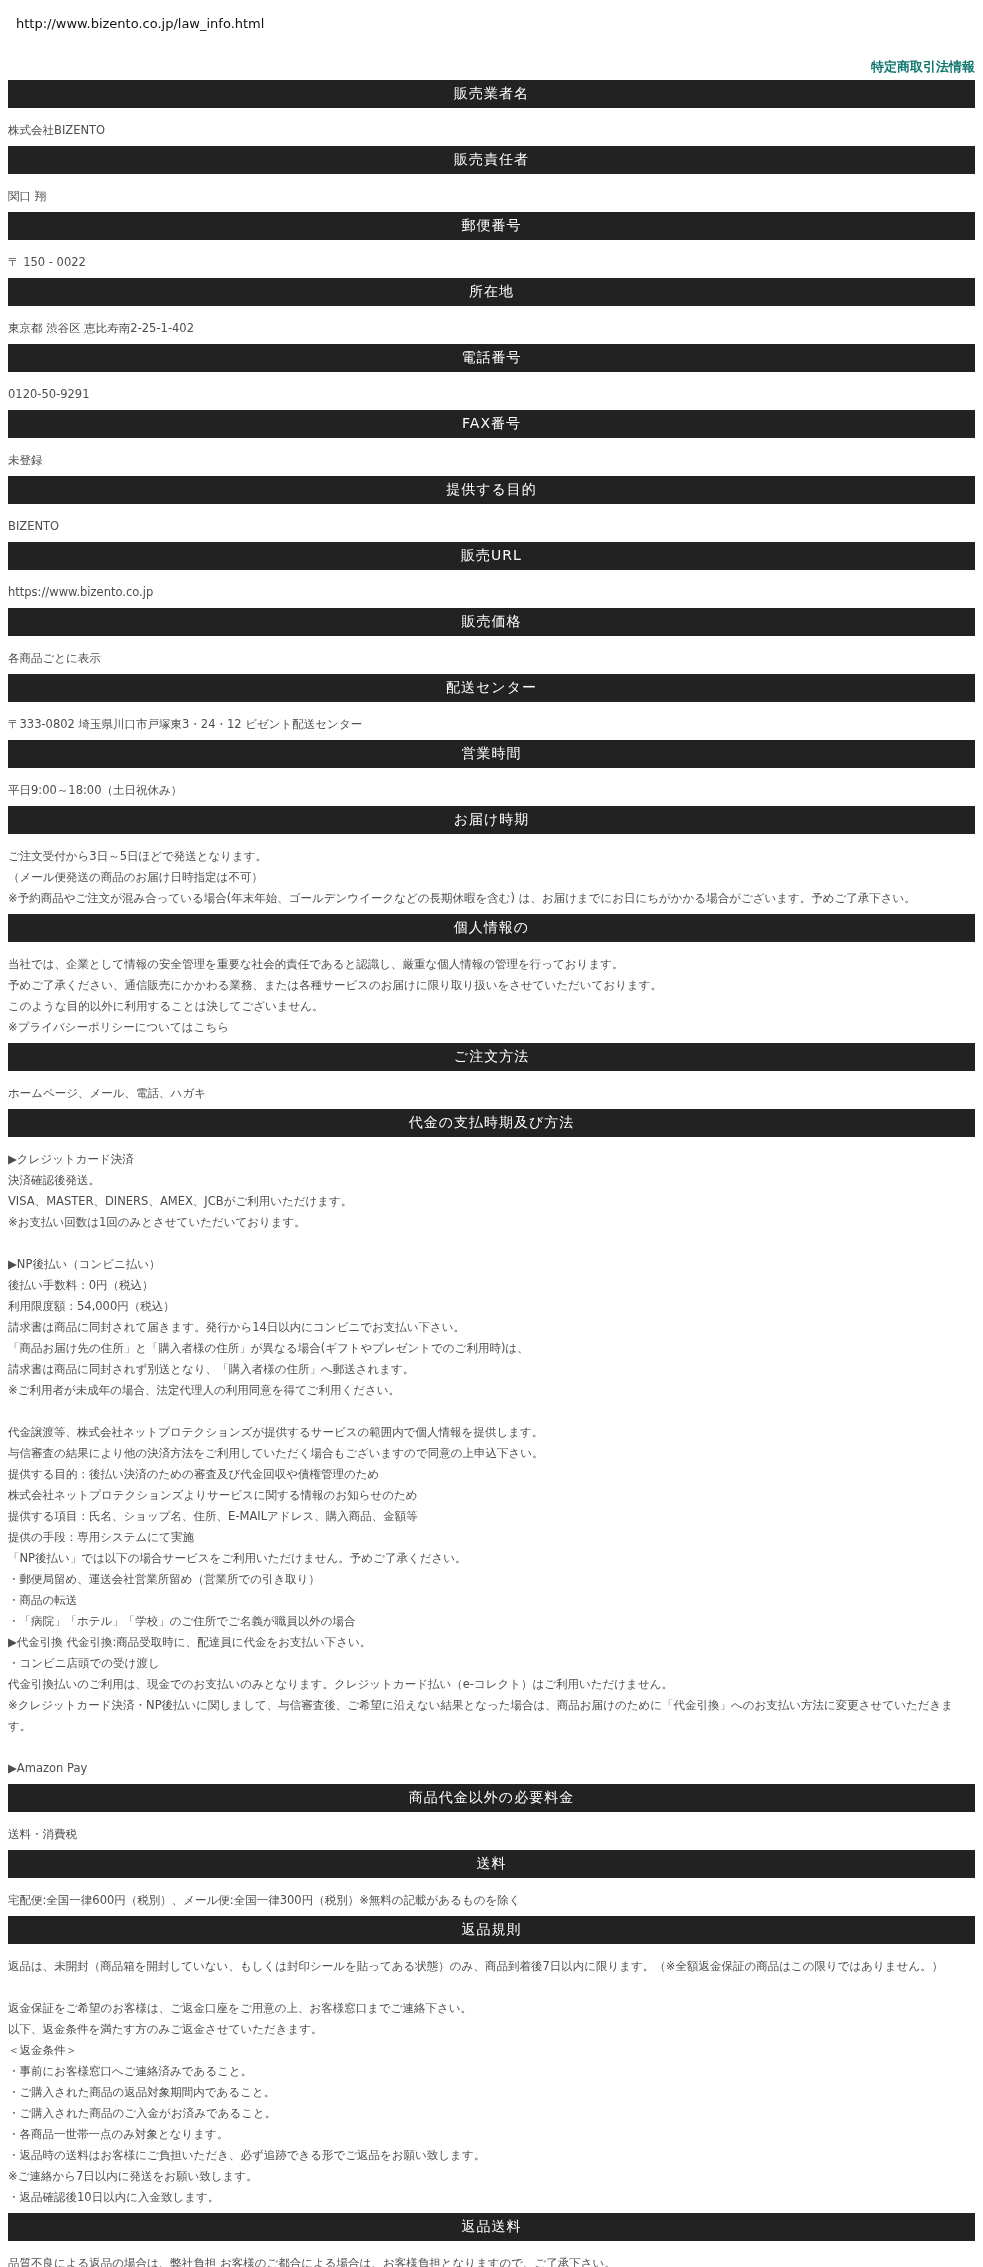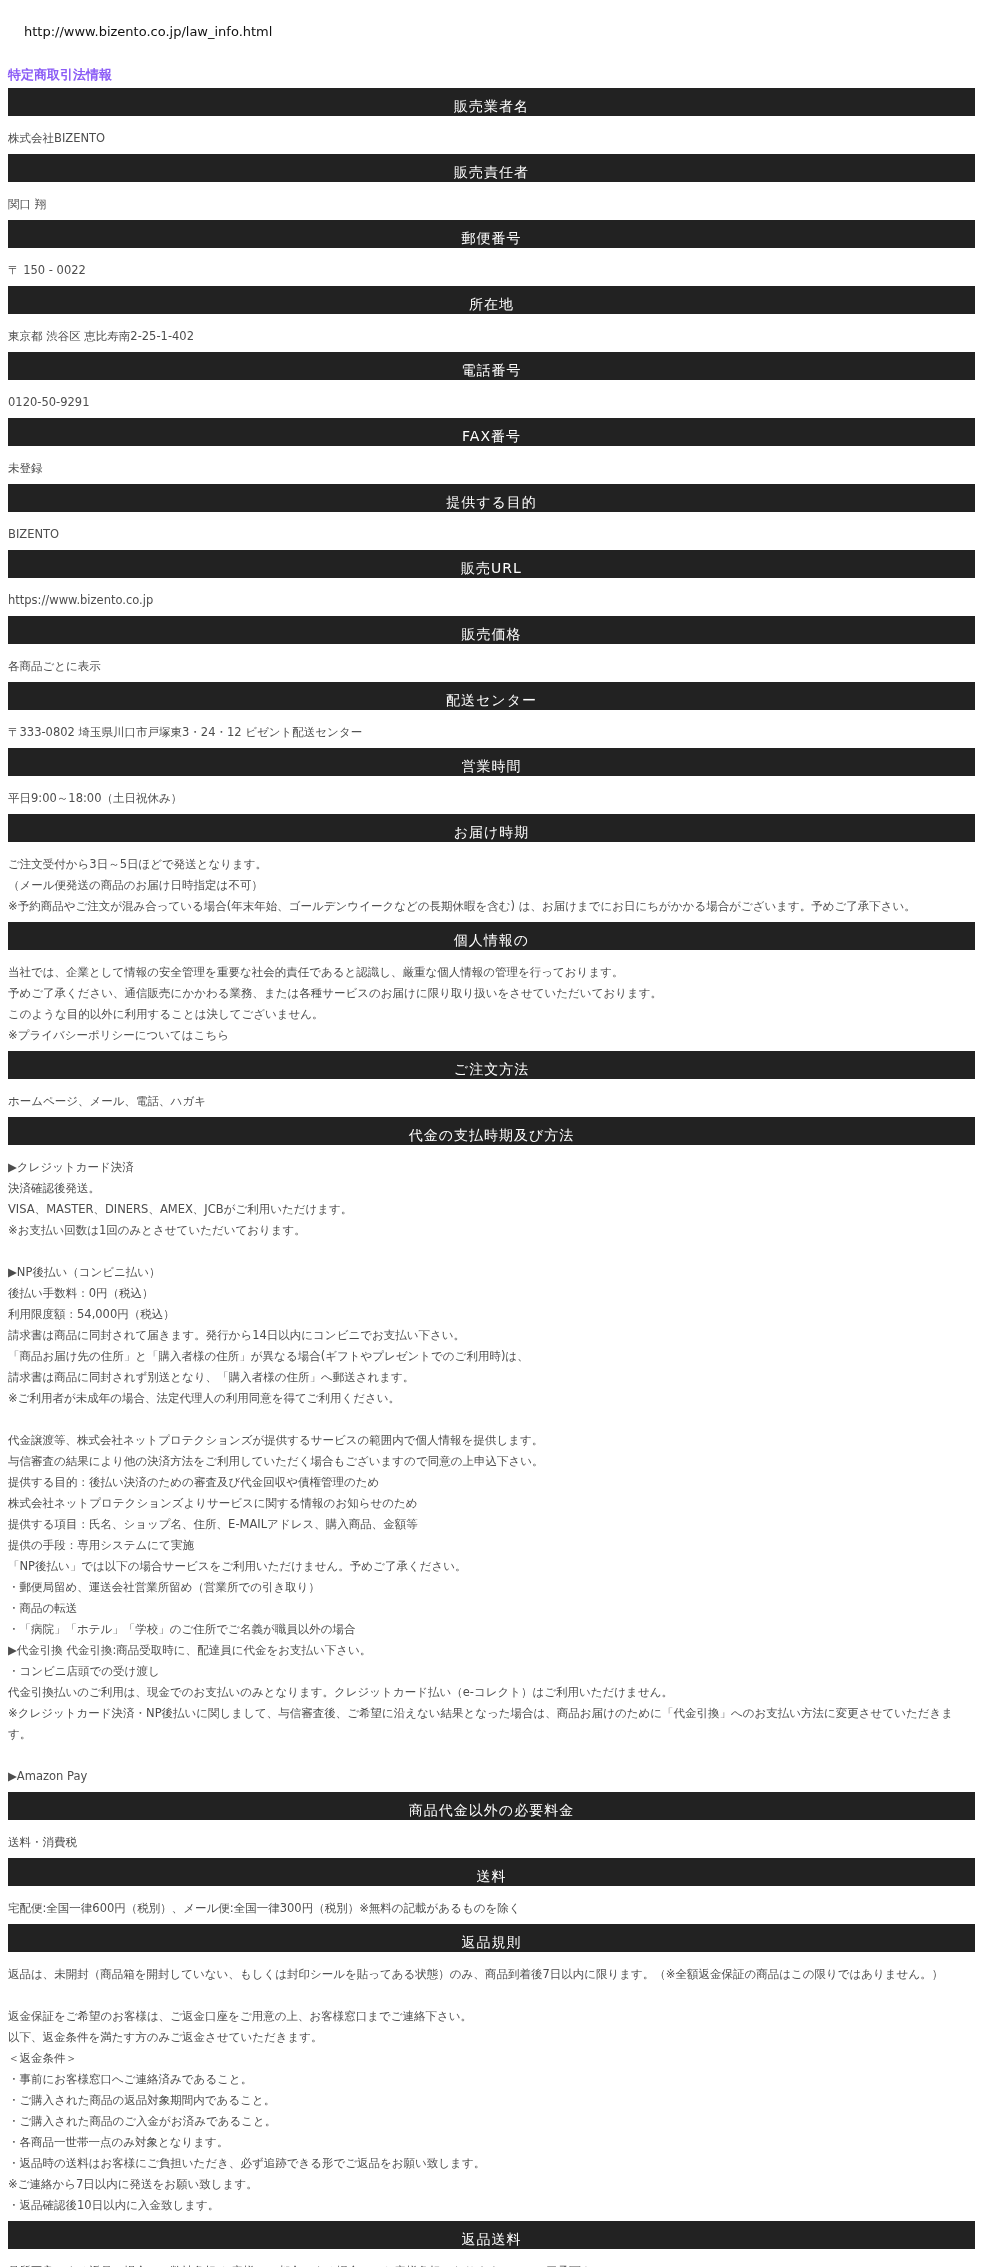--- a/index.html
+++ b/index.html
@@ -6,37 +6,38 @@
     margin: 0;
     padding: 0;
     background: #ffffff;
     width: 983px;
     font-family: "DejaVu Sans", "Liberation Sans", sans-serif;
   }
   .page-inner {
     padding: 8px 8px 0 8px;
   }
   .url-line {
-    margin: 16px;
+    margin: 8px;
     font-size: 13px;
     line-height: 16px;
     color: #111111;
   }
   .page-title {
     margin: 26px 0 0 0;
     font-size: 13px;
     line-height: 17px;
     font-weight: bold;
-    color: #8b5cf6;
+    color: #0f766e;
+    text-align: right;
   }
   .bar {
     background: #222222;
     height: 28px;
     display: flex;
-    align-items: flex-end;
+    align-items: center;
     justify-content: center;
     margin: 5px 0 12px 0;
   }
   .bar span {
     color: #ffffff;
     font-size: 14px;
     letter-spacing: 1px;
     font-weight: 400;
   }
   .section-body {

